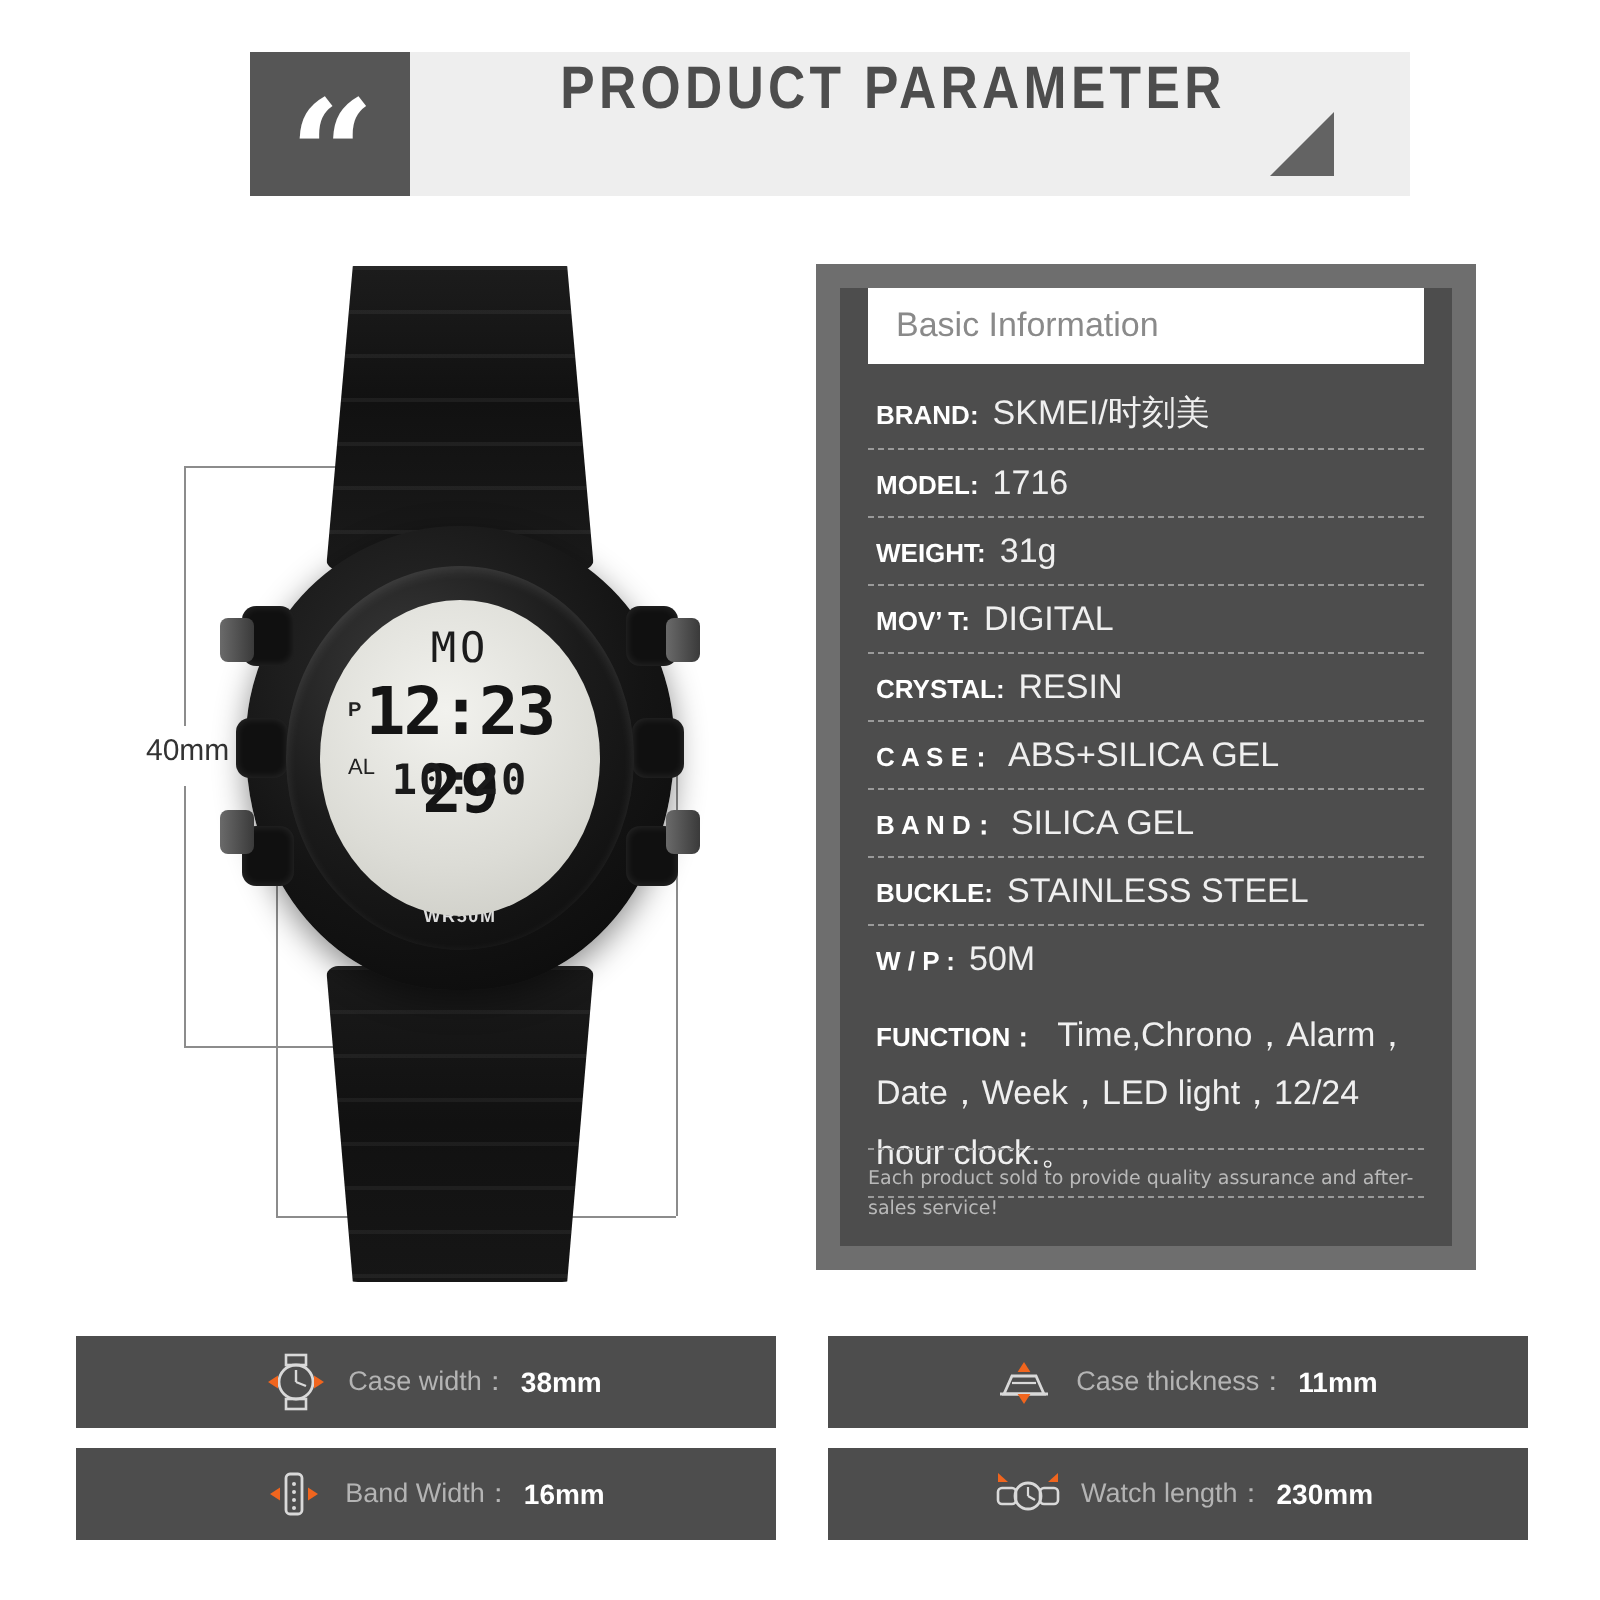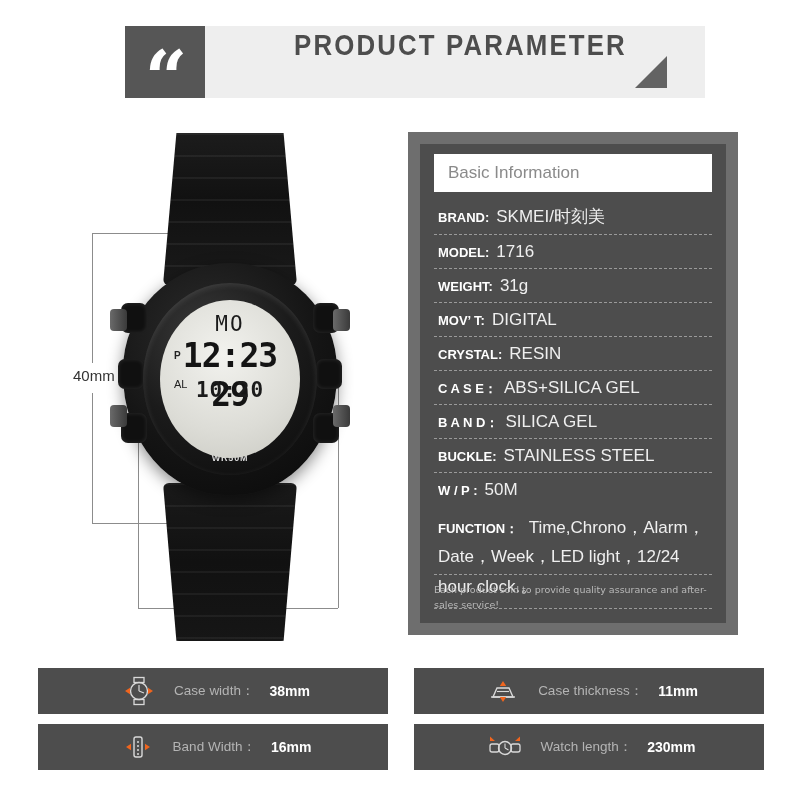--- a/index.html
+++ b/index.html
@@ -21,21 +21,21 @@
   .quote-glyph{
     color:#ffffff;font-family:"DejaVu Serif","Liberation Serif",serif;
     font-size:74px;line-height:1;font-weight:700;
     transform:translateY(16px);letter-spacing:-2px;
   }
   .header-bar{
     position:absolute;left:80px;top:0;width:500px;height:72px;
     background:#eeeeee;
   }
   .header-title{
-    position:absolute;left:142px;top:50%;transform:translateY(-50%);
+    position:absolute;left:128px;top:50%;transform:translateY(-50%);
     font-size:30px;font-weight:700;color:#4d4d4d;
     letter-spacing:2.5px;white-space:nowrap;
     font-family:"Liberation Sans Narrow","Liberation Sans",sans-serif;
     transform-origin:left center;
   }
   .header-title-inner{display:inline-block;transform:scaleX(.86) translateY(-50%);}
   .corner-tri{
     position:absolute;right:38px;bottom:10px;width:0;height:0;
     border-left:32px solid transparent;border-bottom:32px solid #636363;
   }
@@ -152,21 +152,21 @@
     padding:2px 5px;white-space:nowrap;
   }
 
   
   .spec-outer{
     position:absolute;left:408px;top:132px;width:330px;height:503px;
     background:#6e6e6e;padding:12px;box-sizing:border-box;
   }
   .spec-inner{
     width:100%;height:100%;background:#4d4d4d;box-sizing:border-box;
-    padding:10px 14px;position:relative;
+    padding:0 14px;position:relative;
   }
   .basic-bar{
     background:#ffffff;height:38px;display:flex;align-items:center;
     padding-left:14px;box-sizing:border-box;margin-bottom:6px;
   }
   .basic-bar span{font-size:17px;color:#8a8a8a;}
 
   .spec-row{
     display:flex;align-items:baseline;
     padding:6.5px 2px 6.5px 4px;
@@ -192,21 +192,21 @@
   }
 
   
   .feat-grid{
     position:absolute;left:38px;top:668px;width:726px;
     display:grid;grid-template-columns:350px 350px;
     grid-template-rows:46px 46px;gap:10px 26px;
   }
   .feat{
     background:#4d4d4d;display:flex;align-items:center;
-    justify-content:center;gap:12px;
+    justify-content:center;gap:3px;
   }
   .feat-label{color:#b4b4b4;font-size:13.5px;}
   .feat-value{color:#ffffff;font-size:14px;font-weight:700;margin-left:3px;}
   .feat-ic{width:46px;height:30px;flex:0 0 46px;}
 </style>
 </head>
 <body>
 
 <div class="header">
   <div class="quote-box">

